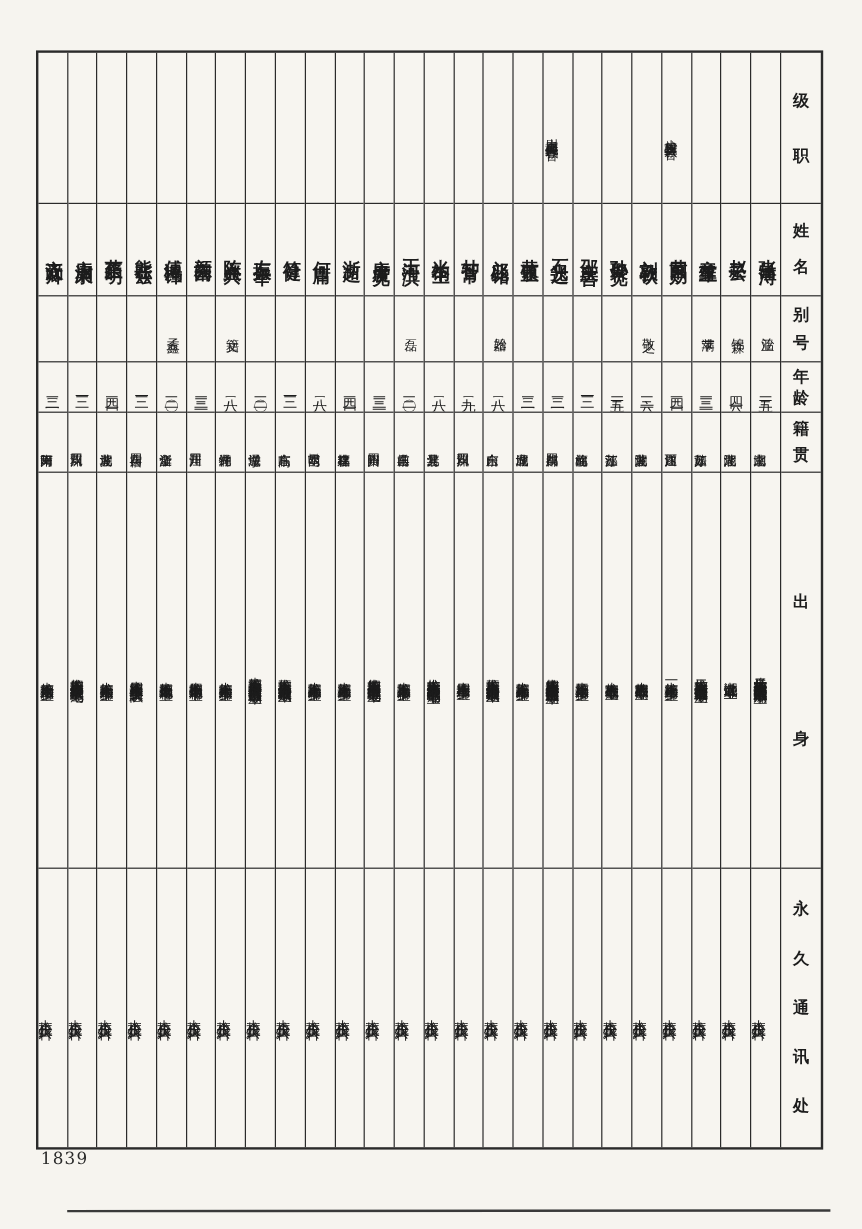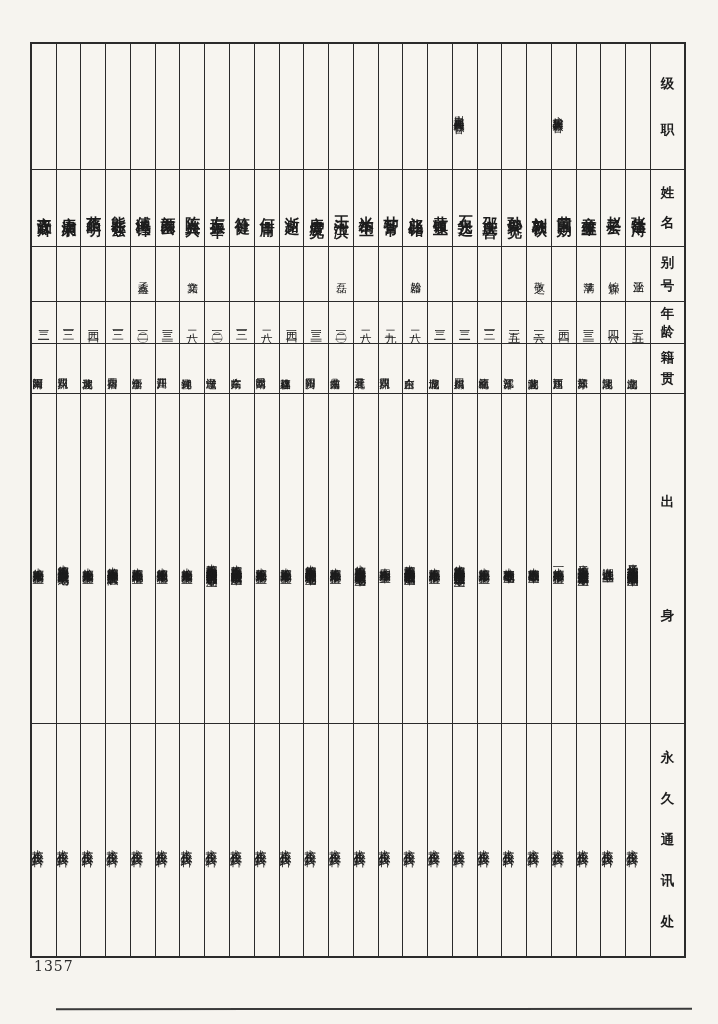--- a/index.html
+++ b/index.html
@@ -671,15 +671,15 @@
           <span class="vtext">河南舞阳</span>
         </div>
         <div class="cell c-bg">
           <span class="vtext">本校第十六期步科毕业</span>
         </div>
         <div class="cell c-contact">
           <span class="vtext">本校步兵科</span>
         </div>
       </div>
     </div>
-  <div id="pageno">1357</div>
+  <div id="pageno">1839</div>
   <div id="scanline"></div>
 </div>
 
 </body></html>

